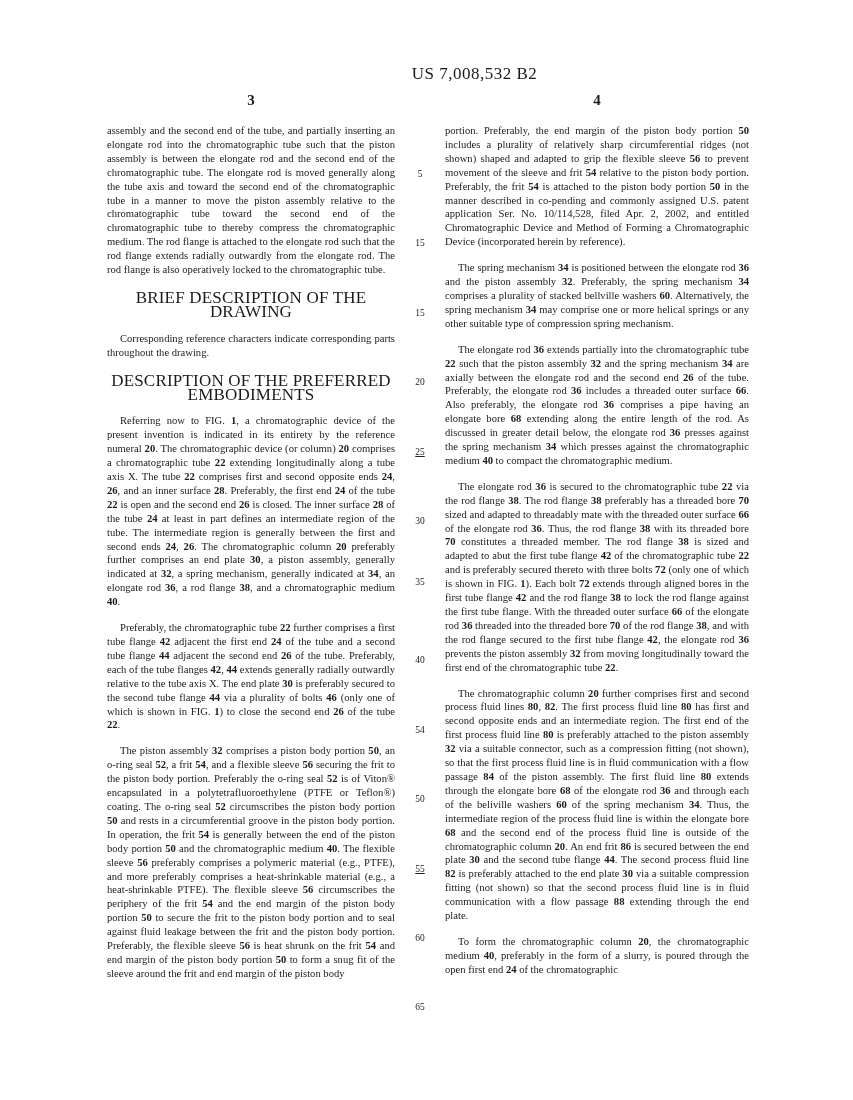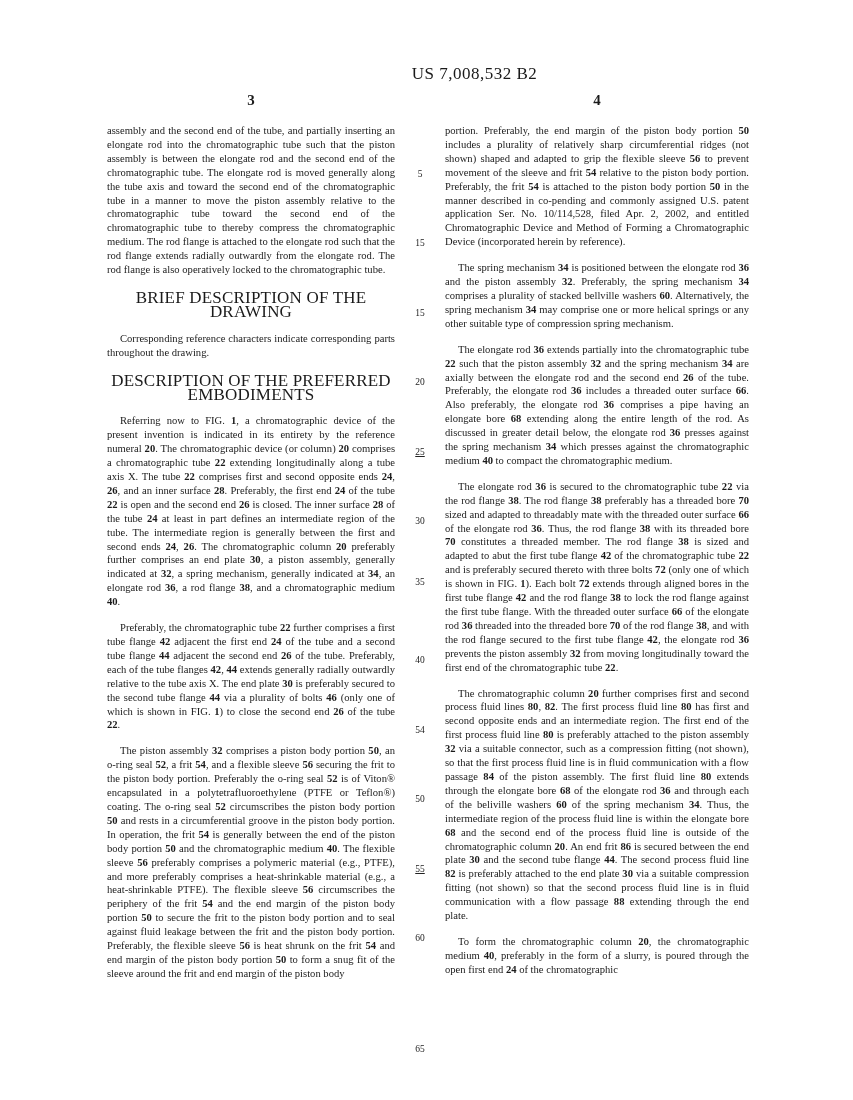--- a/index.html
+++ b/index.html
@@ -65,21 +65,21 @@
         <div class="lineno" style="top: 194.6px;">15</div>
         <div class="lineno" style="top: 264.1px;">20</div>
         <div class="lineno" style="top: 333.6px; text-decoration: underline;">25</div>
         <div class="lineno" style="top: 403.1px;">30</div>
         <div class="lineno" style="top: 464px;">35</div>
         <div class="lineno" style="top: 542.1px;">40</div>
         <div class="lineno" style="top: 611.6px;">54</div>
         <div class="lineno" style="top: 681.1px;">50</div>
         <div class="lineno" style="top: 750.6px; text-decoration: underline;">55</div>
         <div class="lineno" style="top: 820.1px;">60</div>
-        <div class="lineno" style="top: 931px;">65</div>
+        <div class="lineno" style="top: 889px;">65</div>
       </div>
     <div class="column right">
         <div class="block continuation">portion. Preferably, the end margin of the piston body portion <b>50</b> includes a plurality of relatively sharp circumferential ridges (not shown) shaped and adapted to grip the flexible sleeve <b>56</b> to prevent movement of the sleeve and frit <b>54</b> relative to the piston body portion. Preferably, the frit <b>54</b> is attached to the piston body portion <b>50</b> in the manner described in co-pending and commonly assigned U.S. patent application Ser. No. 10/114,528, filed Apr. 2, 2002, and entitled Chromatographic Device and Method of Forming a Chromatographic Device (incorporated herein by reference).</div>
         <div class="block paragraph">The spring mechanism <b>34</b> is positioned between the elongate rod <b>36</b> and the piston assembly <b>32</b>. Preferably, the spring mechanism <b>34</b> comprises a plurality of stacked bellville washers <b>60</b>. Alternatively, the spring mechanism <b>34</b> may comprise one or more helical springs or any other suitable type of compression spring mechanism.</div>
         <div class="block paragraph">The elongate rod <b>36</b> extends partially into the chromatographic tube <b>22</b> such that the piston assembly <b>32</b> and the spring mechanism <b>34</b> are axially between the elongate rod and the second end <b>26</b> of the tube. Preferably, the elongate rod <b>36</b> includes a threaded outer surface <b>66</b>. Also preferably, the elongate rod <b>36</b> comprises a pipe having an elongate bore <b>68</b> extending along the entire length of the rod. As discussed in greater detail below, the elongate rod <b>36</b> presses against the spring mechanism <b>34</b> which presses against the chromatographic medium <b>40</b> to compact the chromatographic medium.</div>
         <div class="block paragraph">The elongate rod <b>36</b> is secured to the chromatographic tube <b>22</b> via the rod flange <b>38</b>. The rod flange <b>38</b> preferably has a threaded bore <b>70</b> sized and adapted to threadably mate with the threaded outer surface <b>66</b> of the elongate rod <b>36</b>. Thus, the rod flange <b>38</b> with its threaded bore <b>70</b> constitutes a threaded member. The rod flange <b>38</b> is sized and adapted to abut the first tube flange <b>42</b> of the chromatographic tube <b>22</b> and is preferably secured thereto with three bolts <b>72</b> (only one of which is shown in FIG. <b>1</b>). Each bolt <b>72</b> extends through aligned bores in the first tube flange <b>42</b> and the rod flange <b>38</b> to lock the rod flange against the first tube flange. With the threaded outer surface <b>66</b> of the elongate rod <b>36</b> threaded into the threaded bore <b>70</b> of the rod flange <b>38</b>, and with the rod flange secured to the first tube flange <b>42</b>, the elongate rod <b>36</b> prevents the piston assembly <b>32</b> from moving longitudinally toward the first end of the chromatographic tube <b>22</b>.</div>
         <div class="block paragraph">The chromatographic column <b>20</b> further comprises first and second process fluid lines <b>80</b>, <b>82</b>. The first process fluid line <b>80</b> has first and second opposite ends and an intermediate region. The first end of the first process fluid line <b>80</b> is preferably attached to the piston assembly <b>32</b> via a suitable connector, such as a compression fitting (not shown), so that the first process fluid line is in fluid communication with a flow passage <b>84</b> of the piston assembly. The first fluid line <b>80</b> extends through the elongate bore <b>68</b> of the elongate rod <b>36</b> and through each of the beliville washers <b>60</b> of the spring mechanism <b>34</b>. Thus, the intermediate region of the process fluid line is within the elongate bore <b>68</b> and the second end of the process fluid line is outside of the chromatographic column <b>20</b>. An end frit <b>86</b> is secured between the end plate <b>30</b> and the second tube flange <b>44</b>. The second process fluid line <b>82</b> is preferably attached to the end plate <b>30</b> via a suitable compression fitting (not shown) so that the second process fluid line is in fluid communication with a flow passage <b>88</b> extending through the end plate.</div>
         <div class="block paragraph">To form the chromatographic column <b>20</b>, the chromatographic medium <b>40</b>, preferably in the form of a slurry, is poured through the open first end <b>24</b> of the chromatographic</div>
       </div>
   </div>

